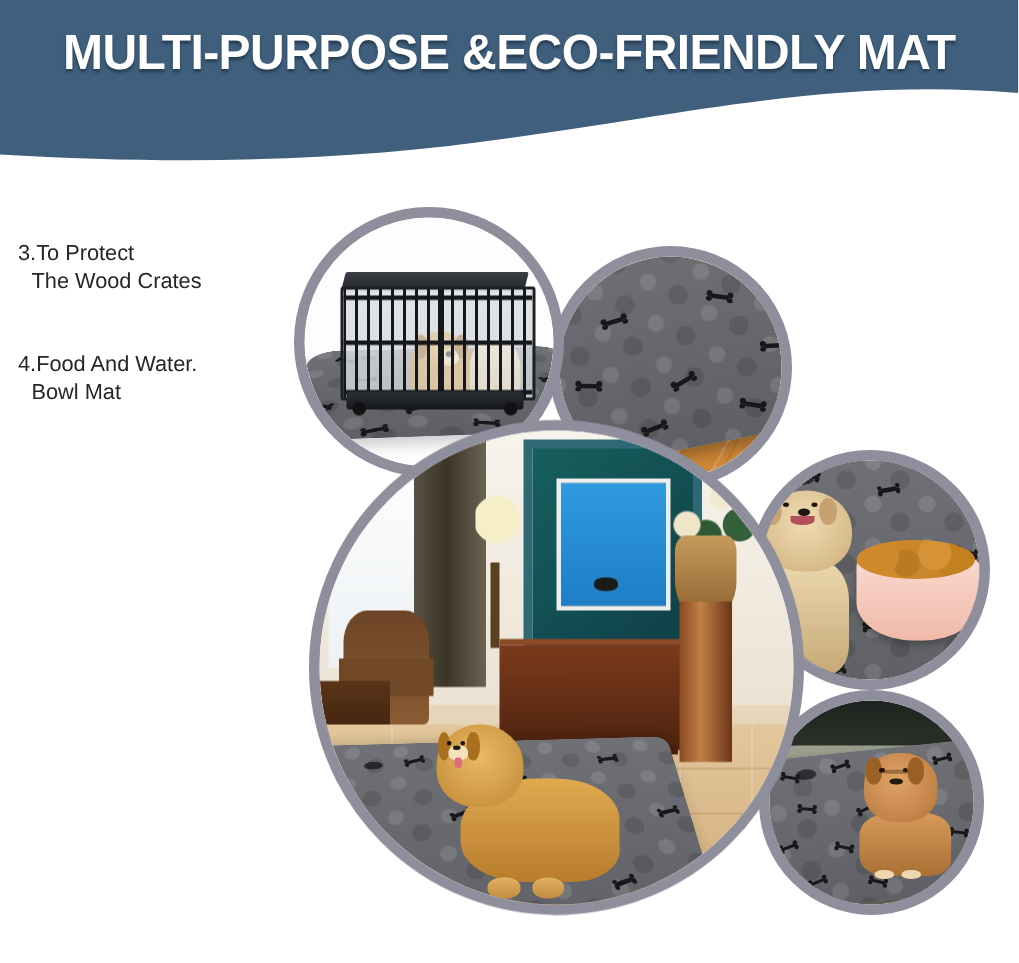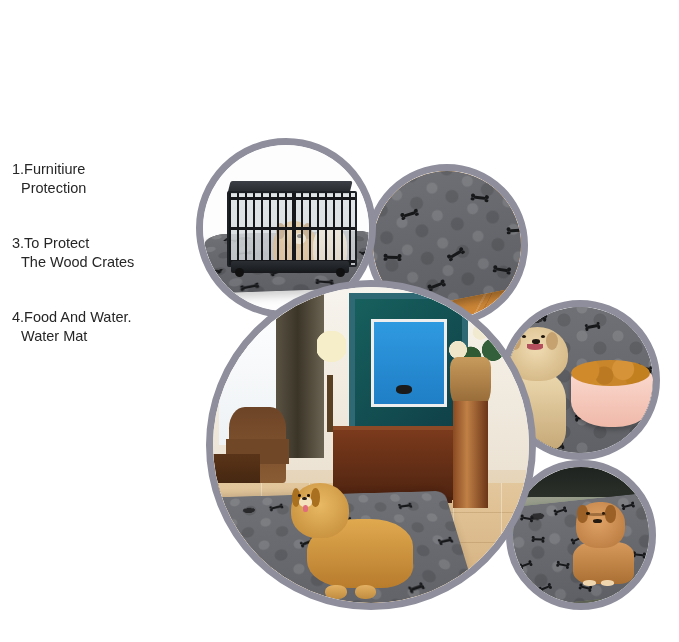--- a/index.html
+++ b/index.html
@@ -220,37 +220,39 @@
      background:linear-gradient(180deg,#d79a5c,#aa6f33);border-radius:34% 30% 24% 30%;}
   .pup .paw{position:absolute;bottom:-4%;width:22%;height:14%;border-radius:44%;background:#f0d6ae;}
   .pup .pawL{left:16%;}
   .pup .pawR{left:46%;}
 </style>
 </head>
 <body>
 
 <div id="page">
 
+  <div class="banner">
+    <svg width="679" height="112" viewBox="0 0 679 112">
+      <path d="M0,0 L679,0 L679,62 C560,52 470,74 340,92 C230,108 120,110 0,103 Z" fill="#3f5f7d"></path>
+    </svg>
+    <div class="banner-title">MULTI-PURPOSE &amp;ECO-FRIENDLY MAT</div>
+  </div>
 
   <div class="feature-list">
 
-    <div class="feature-item">
-      <span class="num">1.</span><span>Furnitiure</span>
-      <span class="l2">Protection</span>
-    </div>
 
 
     <div class="feature-item">
       <span class="num">3.</span><span>To Protect</span>
       <span class="l2">The Wood Crates</span>
     </div>
 
     <div class="feature-item">
       <span class="num">4.</span><span>Food And Water.</span>
-      <span class="l2">Water Mat</span>
+      <span class="l2">Bowl Mat</span>
     </div>
 
 
   </div>
 
   <div class="collage">
 
     <div class="bubble" id="b-crate">
       <div class="inner">
         <div class="scene" id="sc-crate">

